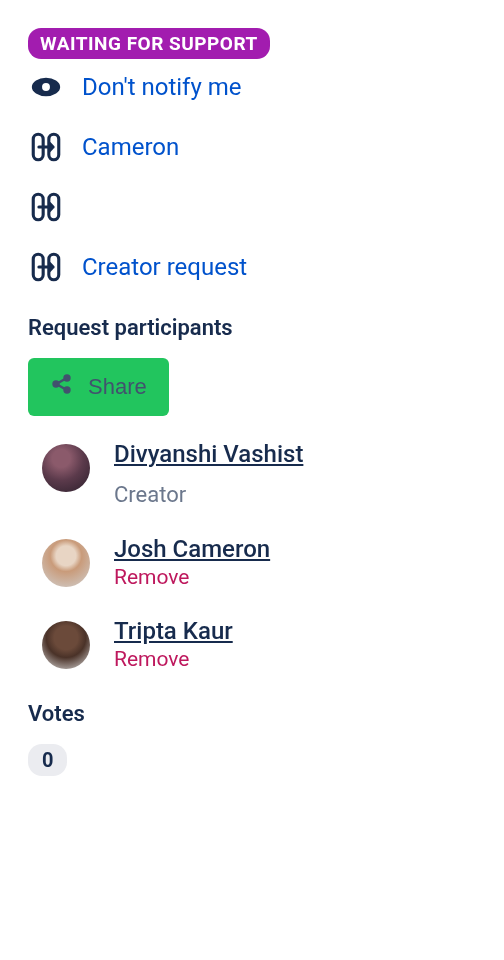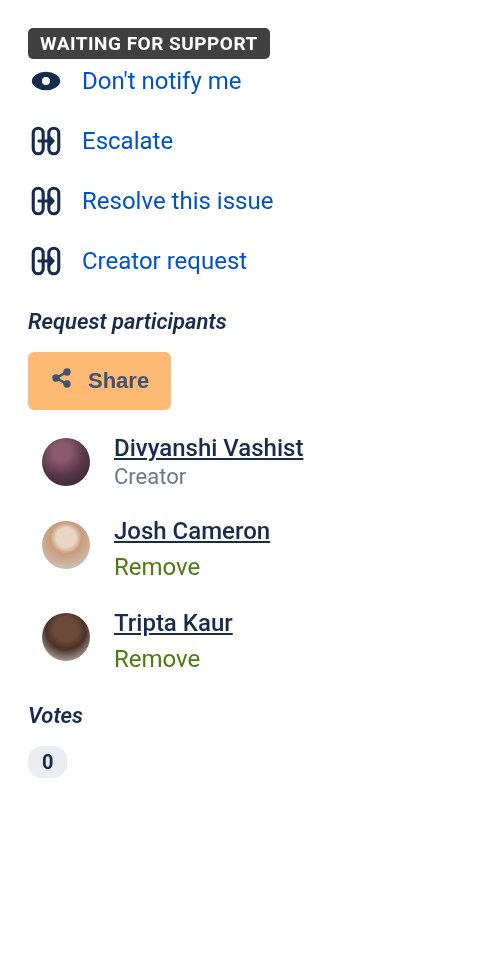--- a/index.html
+++ b/index.html
@@ -8,30 +8,30 @@
       box-sizing: border-box;
     }
     body {
       font-family: -apple-system, BlinkMacSystemFont, "Segoe UI", Roboto, Helvetica, Arial, sans-serif;
       background: #fff;
       padding: 28px;
       width: 504px;
     }
     .status-badge {
       display: inline-block;
-      background: #404040;
+      background: #a21caf;
       color: #fff;
       font-weight: 700;
       font-size: 19px;
       letter-spacing: 0.5px;
       padding: 4px 12px;
-      border-radius: 5px;
+      border-radius: 13px;
     }
     .actions {
-      margin-top: 4px;
+      margin-top: 10px;
     }
     .action-item {
       display: flex;
       align-items: center;
       gap: 18px;
       margin-bottom: 24px;
       cursor: pointer;
     }
     .action-item .icon-wrap {
       width: 36px;
@@ -45,32 +45,31 @@
       color: #0052CC;
       font-size: 24px;
       font-weight: 400;
     }
     .section-title {
       color: #172B4D;
       font-size: 22px;
       font-weight: 600;
       margin-top: 30px;
       margin-bottom: 18px;
-      font-style: italic;
     }
     .share-button {
       display: inline-flex;
       align-items: center;
       gap: 14px;
-      background: #fdba74;
+      background: #22c55e;
       border: none;
       border-radius: 6px;
       padding: 14px 22px;
       font-size: 22px;
-      font-weight: 700;
+      font-weight: 400;
       color: #42526E;
       cursor: pointer;
     }
     .participants-list {
       margin-top: 24px;
     }
     .participant {
       display: flex;
       align-items: flex-start;
       gap: 24px;
@@ -98,26 +97,26 @@
     }
     .participant-name {
       color: #172B4D;
       font-size: 24px;
       font-weight: 500;
       text-decoration: underline;
     }
     .participant-role {
       color: #6B778C;
       font-size: 22px;
+      margin-top: 14px;
+    }
+    .participant-action {
+      color: #be185d;
+      font-size: 21px;
       margin-top: 2px;
-    }
-    .participant-action {
-      color: #4d7c0f;
-      font-size: 24px;
-      margin-top: 8px;
       cursor: pointer;
     }
     .votes-badge {
       display: inline-flex;
       align-items: center;
       justify-content: center;
       background: #EBECF0;
       color: #172B4D;
       font-weight: 700;
       font-size: 20px;
@@ -146,32 +145,31 @@
   </div>
 
   <div class="action-item">
     <span class="icon-wrap">
       <svg width="34" height="34" viewBox="0 0 24 24" fill="none" stroke="currentColor" stroke-width="2.2">
         <rect x="3" y="3" width="7" height="18" rx="3.5"></rect>
         <rect x="14" y="3" width="7" height="18" rx="3.5"></rect>
         <path d="M7 12 L17 12 M14.5 9.5 L17 12 L14.5 14.5" stroke-linecap="round" stroke-linejoin="round"></path>
       </svg>
     </span>
-    <span class="action-link">Escalate</span>
+    <span class="action-link">Cameron</span>
   </div>
 
   <div class="action-item">
     <span class="icon-wrap">
       <svg width="34" height="34" viewBox="0 0 24 24" fill="none" stroke="currentColor" stroke-width="2.2">
         <rect x="3" y="3" width="7" height="18" rx="3.5"></rect>
         <rect x="14" y="3" width="7" height="18" rx="3.5"></rect>
         <path d="M7 12 L17 12 M14.5 9.5 L17 12 L14.5 14.5" stroke-linecap="round" stroke-linejoin="round"></path>
       </svg>
     </span>
-    <span class="action-link">Resolve this issue</span>
   </div>
 
   <div class="action-item">
     <span class="icon-wrap">
       <svg width="34" height="34" viewBox="0 0 24 24" fill="none" stroke="currentColor" stroke-width="2.2">
         <rect x="3" y="3" width="7" height="18" rx="3.5"></rect>
         <rect x="14" y="3" width="7" height="18" rx="3.5"></rect>
         <path d="M7 12 L17 12 M14.5 9.5 L17 12 L14.5 14.5" stroke-linecap="round" stroke-linejoin="round"></path>
       </svg>
     </span>

